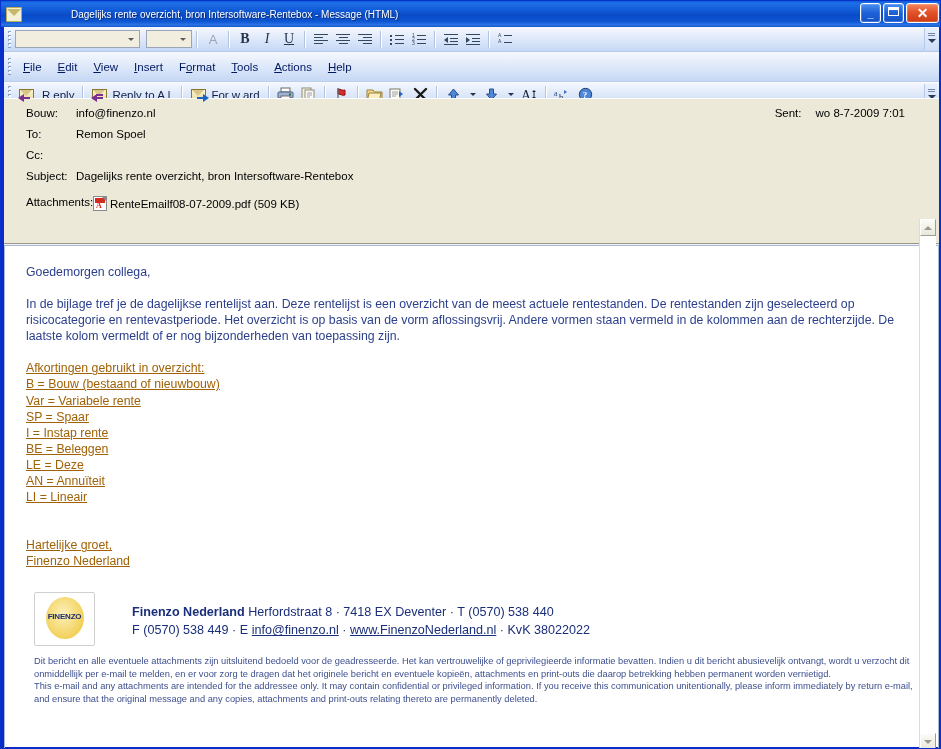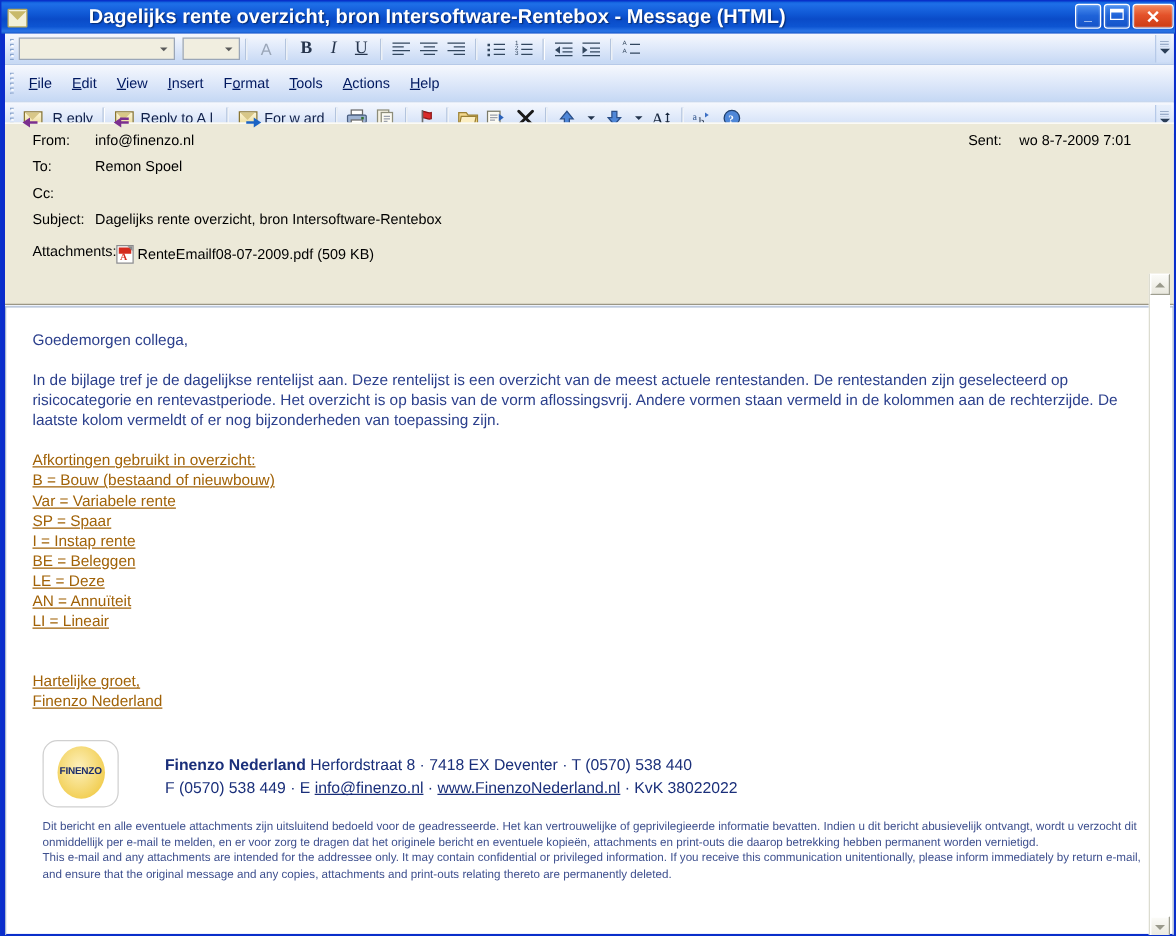--- a/index.html
+++ b/index.html
@@ -51,22 +51,22 @@
     content: "";
     position: absolute;
     left: 0; top: 1px;
     width: 0; height: 0;
     border-left: 7px solid transparent;
     border-right: 7px solid transparent;
     border-top: 7px solid #c8b96a;
   }
   .tb-title {
     color: #ffffff;
-    font-size: 16px;
-    font-weight: bold;
+    font-size: 10px;
+    font-weight: normal;
     white-space: nowrap;
     text-shadow: 1px 1px 1px rgba(0,0,0,0.45);
     letter-spacing: 0px;
     padding-left: 44px;
   }
   .tb-buttons {
     position: absolute;
     right: 3px; top: 2px;
     display: flex;
     gap: 2px;
@@ -394,21 +394,21 @@
   .sigwrap {
     display: flex;
     align-items: flex-start;
     margin-top: 23px;
   }
   .logo {
     width: 59px; height: 52px;
     flex: none;
     background: #ffffff;
     border: 1px solid #d0d0d0;
-    border-radius: 12px;
+    border-radius: 2px;
     position: relative;
     overflow: hidden;
     margin-left: 8px;
   }
   .logo .circle {
     position: absolute;
     left: 11px; top: 4px;
     width: 38px; height: 42px;
     border-radius: 50%;
     background: radial-gradient(ellipse at 45% 40%, #fdf0bb 0%, #f6dc7d 45%, #f2cf55 72%, #efe9cf 100%);
@@ -811,21 +811,21 @@
           </svg>
         </span>
       </div>
 
       <div class="toolbar-end"></div>
     </div>
 
     <div class="headerpane">
 
       <div class="hrow" style="left:22px; top:8px;">
-        <span class="hlabel">From:</span>
+        <span class="hlabel">Bouw:</span>
         <span class="hval">info@finenzo.nl</span>
       </div>
 
       <div class="sent-block" style="top:8px;">
         <span>Sent:</span>
         <span>wo 8-7-2009 7:01</span>
       </div>
 
       <div class="hrow" style="left:22px; top:29px;">
         <span class="hlabel">To:</span>

